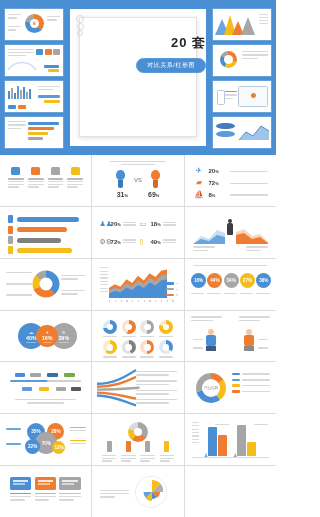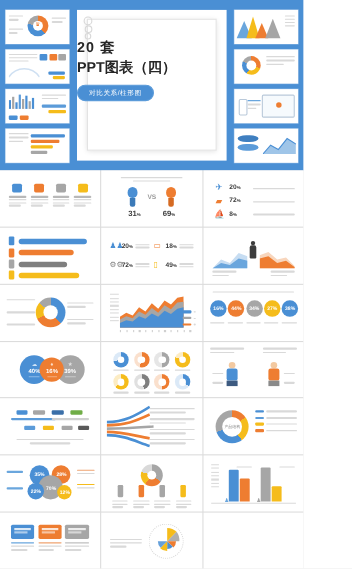--- a/index.html
+++ b/index.html
@@ -23,21 +23,21 @@
 
   .hero-center{position:absolute;left:70px;top:9px;width:136px;height:137px;
                background:#fff;box-sizing:border-box;}
   .frame{position:absolute;left:9px;top:8px;right:9px;bottom:9px;
          border:1px solid #e3e3e3;box-shadow:0 1px 5px rgba(0,0,0,.13);background:#fff;}
   .clip{position:absolute;left:6px;top:6px;width:16px;height:22px;}
   .clip i{position:absolute;display:block;border:1.6px solid #d8d8d8;border-radius:50%;}
   .clip .c1{width:6px;height:6px;left:0;top:0;}
   .clip .c2{width:5px;height:5px;left:1px;top:8px;}
   .clip .c3{width:4px;height:4px;left:1px;top:15px;}
-  .title-wrap{position:absolute;left:0;right:0;top:26px;text-align:left;}
+  .title-wrap{position:absolute;left:0;right:0;top:26px;text-align:right;}
   .t-line1{font-size:13px;font-weight:bold;color:#262626;letter-spacing:1px;line-height:16px;}
   .t-line2{font-size:13px;font-weight:bold;color:#3f8ad8;letter-spacing:1px;line-height:19px;}
   .t-line3{font-size:13px;font-weight:bold;color:#262626;letter-spacing:0px;line-height:19px;}
   .badge{display:inline-block;margin-top:7px;padding:2px 10px;border:1px solid #5b9bd9;
          background:#4a8fd4;color:#fff;font-size:6px;border-radius:8px;letter-spacing:.5px;}
 
   
   .grid{position:absolute;left:0;top:155px;width:276px;height:362px;
         display:grid;grid-template-columns:repeat(3,1fr);grid-template-rows:repeat(7,1fr);
         background:#dcdcdc;gap:1px;box-sizing:border-box;}
@@ -224,21 +224,20 @@
 
     <div class="hero-center">
       <div class="frame"></div>
       <div class="clip">
         <i class="c1"></i>
           <i class="c2"></i>
           <i class="c3"></i>
       </div>
       <div class="title-wrap">
         <div class="t-line1">20 套</div>
-        <div class="t-line3">PPT图表（四）</div>
         <span class="badge">对比关系/柱形图</span>
       </div>
     </div>
 
     <div class="hero-col right">
       <div class="thumb">
         <svg style="position:absolute;left:2px;top:4px;" width="42" height="22" viewBox="0 0 42 22">
           <polygon points="0,22 7,6 14,22" fill="#6aa6dd"></polygon>
           <polygon points="9,22 15,2 21,22" fill="#f5bc1b"></polygon>
           <polygon points="17,22 23,8 29,22" fill="#ee7d31"></polygon>

